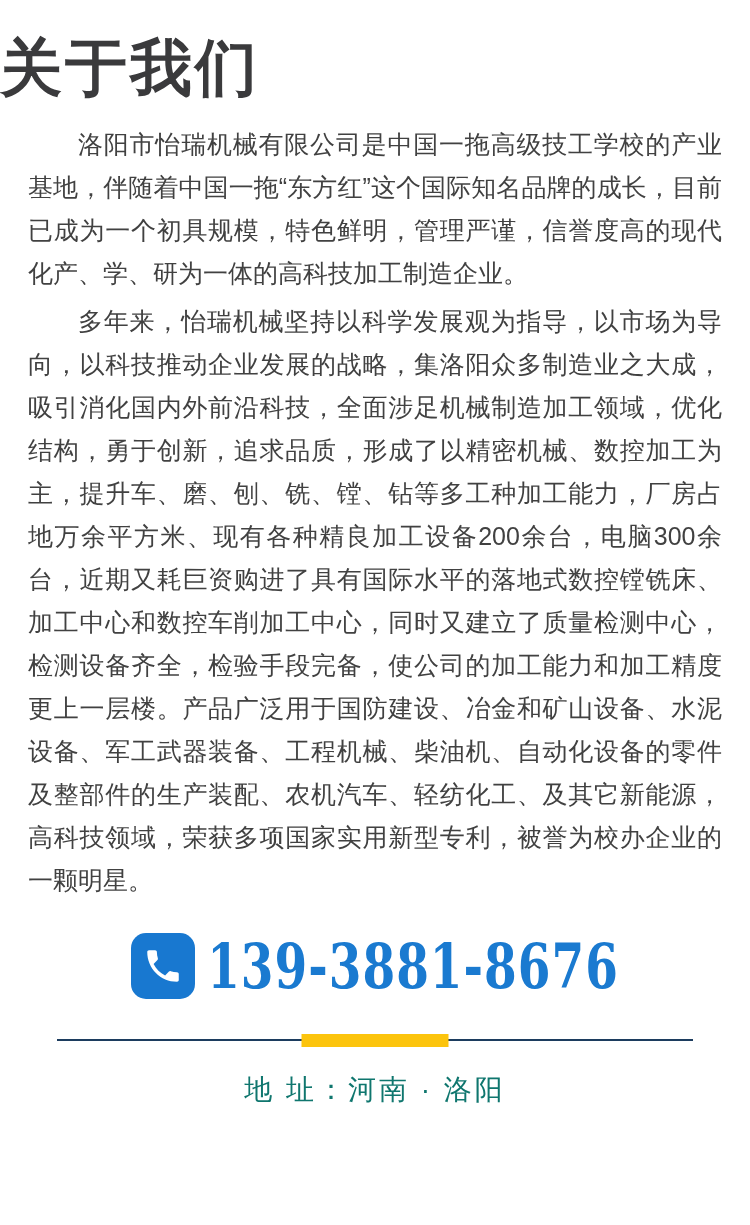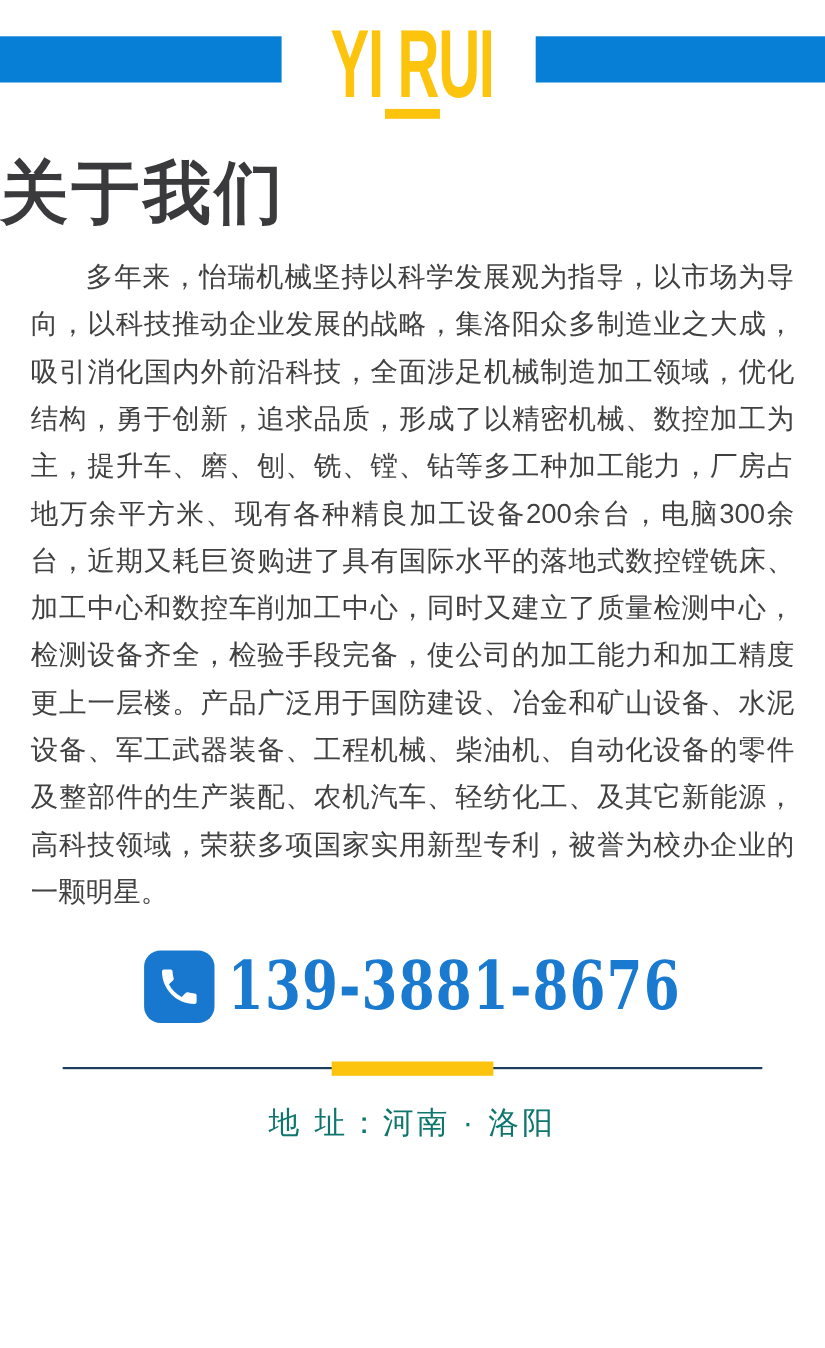--- a/index.html
+++ b/index.html
@@ -85,32 +85,25 @@
     letter-spacing:3px;
     color:#0f766e;
     font-weight:500;
   }
 </style>
 </head>
 <body>
 
 <div class="page">
 
-  <header class="brand-banner">
-    <div class="brand-bar left"></div>
-    <div class="brand-bar right"></div>
-    <div class="brand-logo">
-      <span>YI RUI</span>
-    </div>
-    <div class="brand-underline"></div>
-  </header>
 
   <h1 class="page-title">关于我们</h1>
 
   <main class="about-body">
+    <p>洛阳市怡瑞机械有限公司是中国一拖高级技工学校的产业基地，伴随着中国一拖“东方红”这个国际知名品牌的成长，目前已成为一个初具规模，特色鲜明，管理严谨，信誉度高的现代化产、学、研为一体的高科技加工制造企业。</p>
     <p>多年来，怡瑞机械坚持以科学发展观为指导，以市场为导向，以科技推动企业发展的战略，集洛阳众多制造业之大成，吸引消化国内外前沿科技，全面涉足机械制造加工领域，优化结构，勇于创新，追求品质，形成了以精密机械、数控加工为主，提升车、磨、刨、铣、镗、钻等多工种加工能力，厂房占地万余平方米、现有各种精良加工设备200余台，电脑300余台，近期又耗巨资购进了具有国际水平的落地式数控镗铣床、加工中心和数控车削加工中心，同时又建立了质量检测中心，检测设备齐全，检验手段完备，使公司的加工能力和加工精度更上一层楼。产品广泛用于国防建设、冶金和矿山设备、水泥设备、军工武器装备、工程机械、柴油机、自动化设备的零件及整部件的生产装配、农机汽车、轻纺化工、及其它新能源，高科技领域，荣获多项国家实用新型专利，被誉为校办企业的一颗明星。</p>
   </main>
 
   <div class="phone-row">
     <span class="phone-badge">
       <svg viewBox="0 0 24 24" aria-hidden="true">
         <path fill="#ffffff" d="M6.62 10.79c1.44 2.83 3.76 5.14 6.59 6.59l2.2-2.2c.27-.27.67-.36 1.02-.24 1.12.37 2.33.57 3.57.57.55 0 1 .45 1 1V20c0 .55-.45 1-1 1-9.39 0-17-7.61-17-17 0-.55.45-1 1-1h3.5c.55 0 1 .45 1 1 0 1.25.2 2.45.57 3.57.11.35.03.74-.25 1.02l-2.2 2.2z"></path>
       </svg>
     </span>
     <span class="phone-number">139-3881-8676</span>

